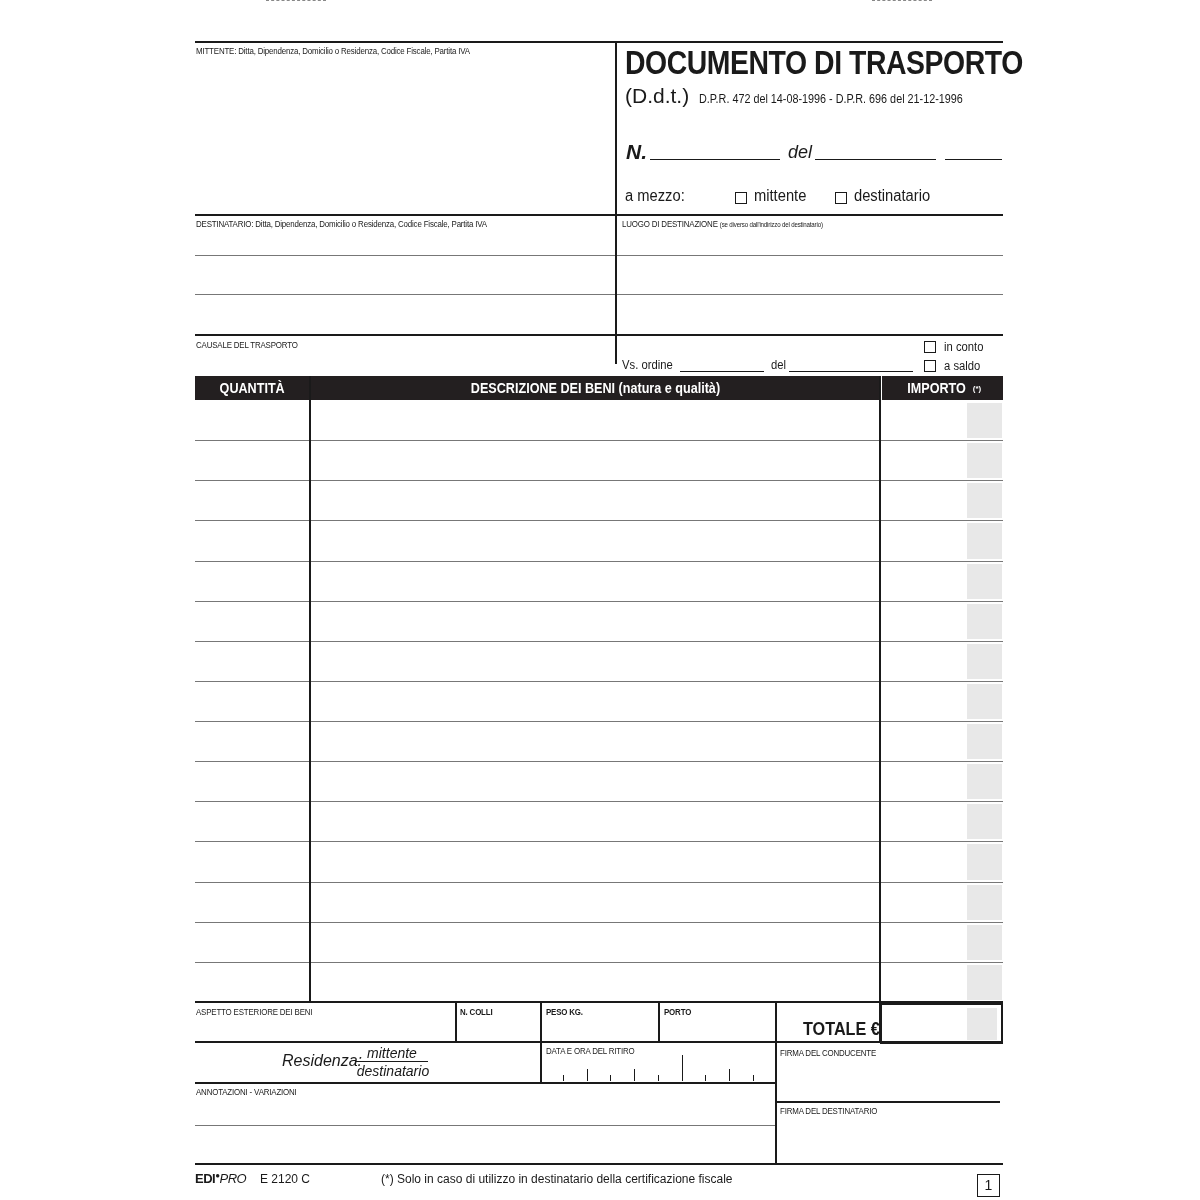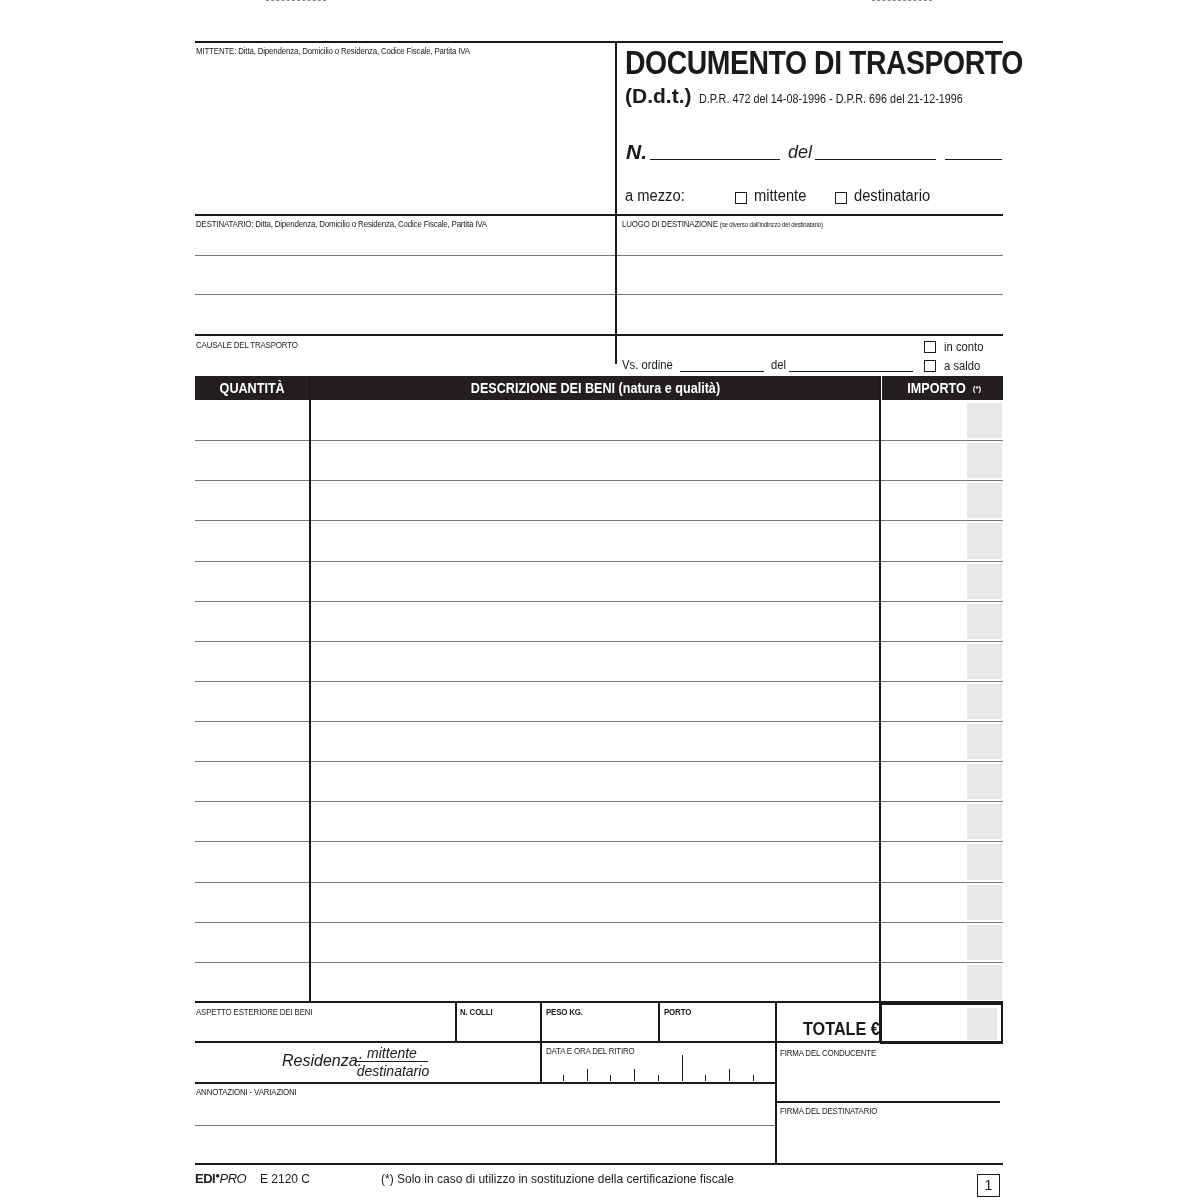--- a/index.html
+++ b/index.html
@@ -7,21 +7,21 @@
          font-family:"Liberation Sans", "DejaVu Sans", sans-serif; color:#1a1a1a; }
   .abs { position:absolute; }
   .hl { position:absolute; background:#1a1a1a; }
   .hl.thin { background:#777; }
   .vl { position:absolute; background:#1a1a1a; }
   .lbl { position:absolute; font-size:9px; letter-spacing:-0.2px; white-space:nowrap; transform:scaleX(0.88); transform-origin:left top; }
   .lbl.b { font-weight:bold; }
   .dash { position:absolute; top:0; height:1px; border-top:1px dashed #888; }
   .title { position:absolute; left:625px; top:44px; font-size:33px; font-weight:bold; letter-spacing:-0.5px;
            transform:scaleX(0.86); transform-origin:left top; white-space:nowrap; }
-  .ddt { position:absolute; left:625px; top:84px; font-size:21px; font-weight:bold; white-space:nowrap; }
+  .ddt { position:absolute; left:625px; top:84px; font-size:21px; font-weight:normal; white-space:nowrap; }
   .dpr { position:absolute; left:699px; top:92px; font-size:12px; white-space:nowrap; transform:scaleX(0.9); transform-origin:left top; }
   .numlbl { position:absolute; font-size:21px; font-weight:bold; font-style:italic; }
   .dellbl { position:absolute; font-size:18px; font-style:italic; }
   .uline { position:absolute; height:1px; background:#1a1a1a; }
   .mezzo { position:absolute; top:187px; font-size:16px; white-space:nowrap; transform:scaleX(0.92); transform-origin:left top; }
   .cb { position:absolute; width:10px; height:10px; border:1.5px solid #1a1a1a; background:#fff; }
   .small { position:absolute; font-size:12.5px; white-space:nowrap; transform:scaleX(0.9); transform-origin:left top; }
   .thead { position:absolute; top:376px; height:24px; background:#231f20; color:#fff; font-weight:bold; font-size:14px;
            display:flex; align-items:center; justify-content:center; }
   .thead span { display:inline-block; transform:scaleX(0.9); }
@@ -203,14 +203,14 @@
 <div class="hl" style="left:776px;top:1101px;width:224px;height:2px;"></div>
 <div class="lbl" style="left:780px;top:1106px;">FIRMA DEL DESTINATARIO</div>
 <div class="abs" style="left:780px;top:1120px;width:218px;height:40px;"></div>
 
 <div class="hl" style="left:195px;top:1163px;width:808px;height:2px;"></div>
 
 <div class="logo">
   <span>EDI</span><span style="font-size:8px;vertical-align:top;">●</span><i>PRO</i>
 </div>
 <div class="footer" style="left:260px;">E 2120 C</div>
-<div class="footer" style="left:381px;">(*) Solo in caso di utilizzo in sostituzione della certificazione fiscale</div>
+<div class="footer" style="left:381px;">(*) Solo in caso di utilizzo in destinatario della certificazione fiscale</div>
 <div class="pagebox">1</div>
 
 </body></html>

